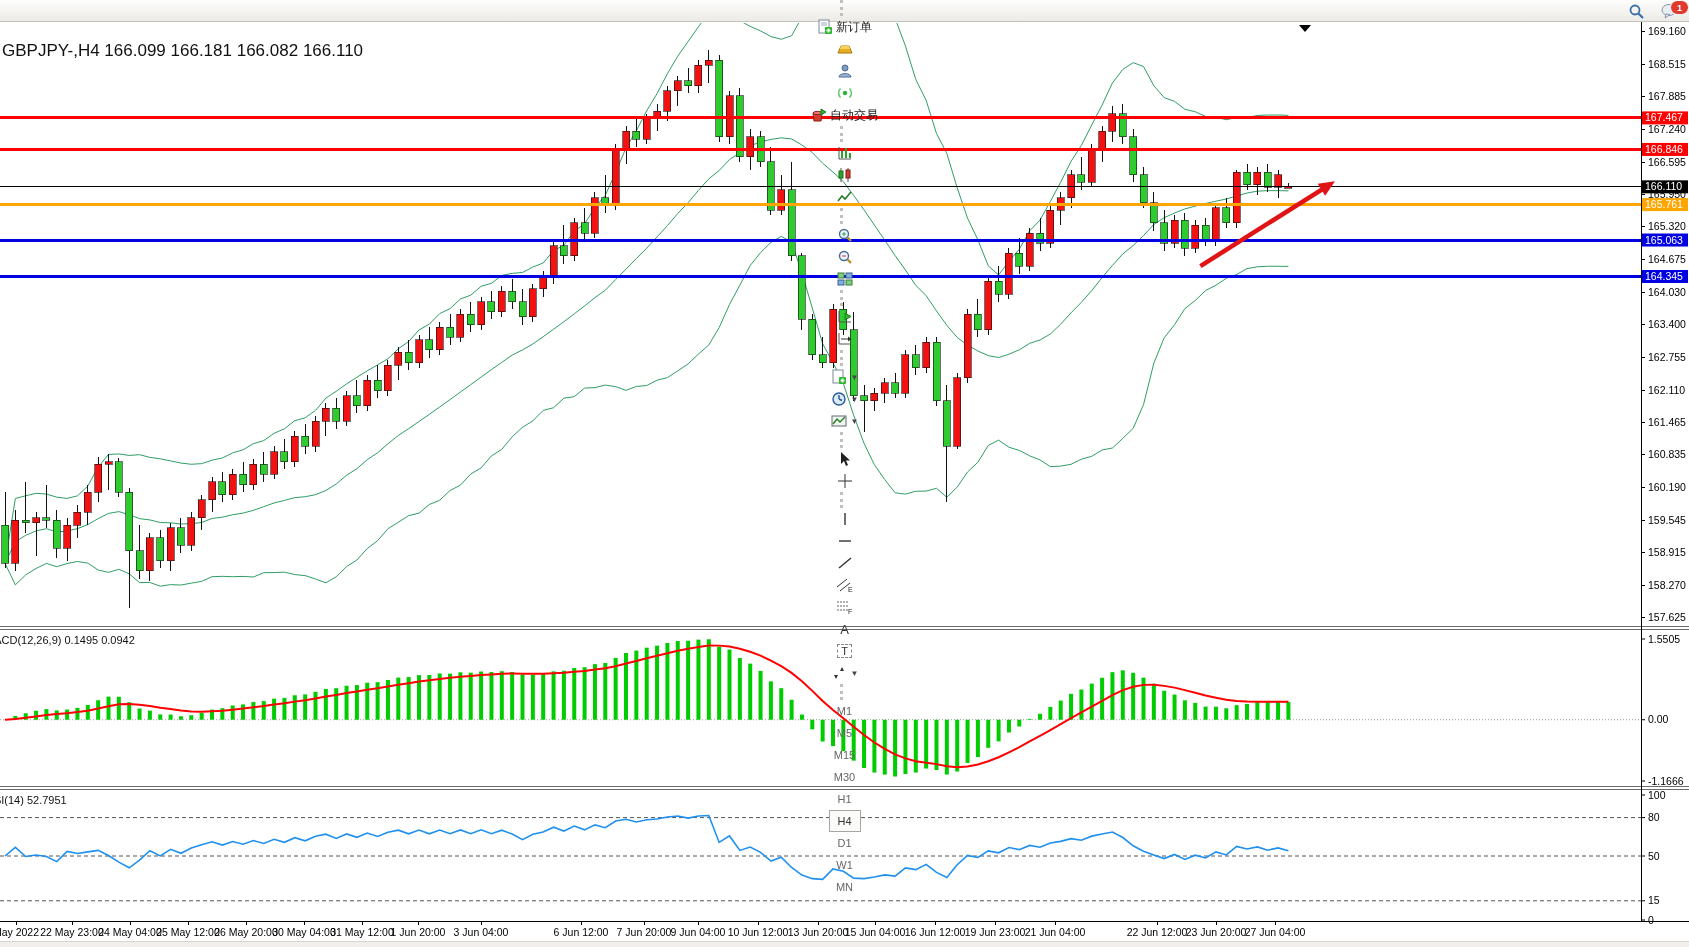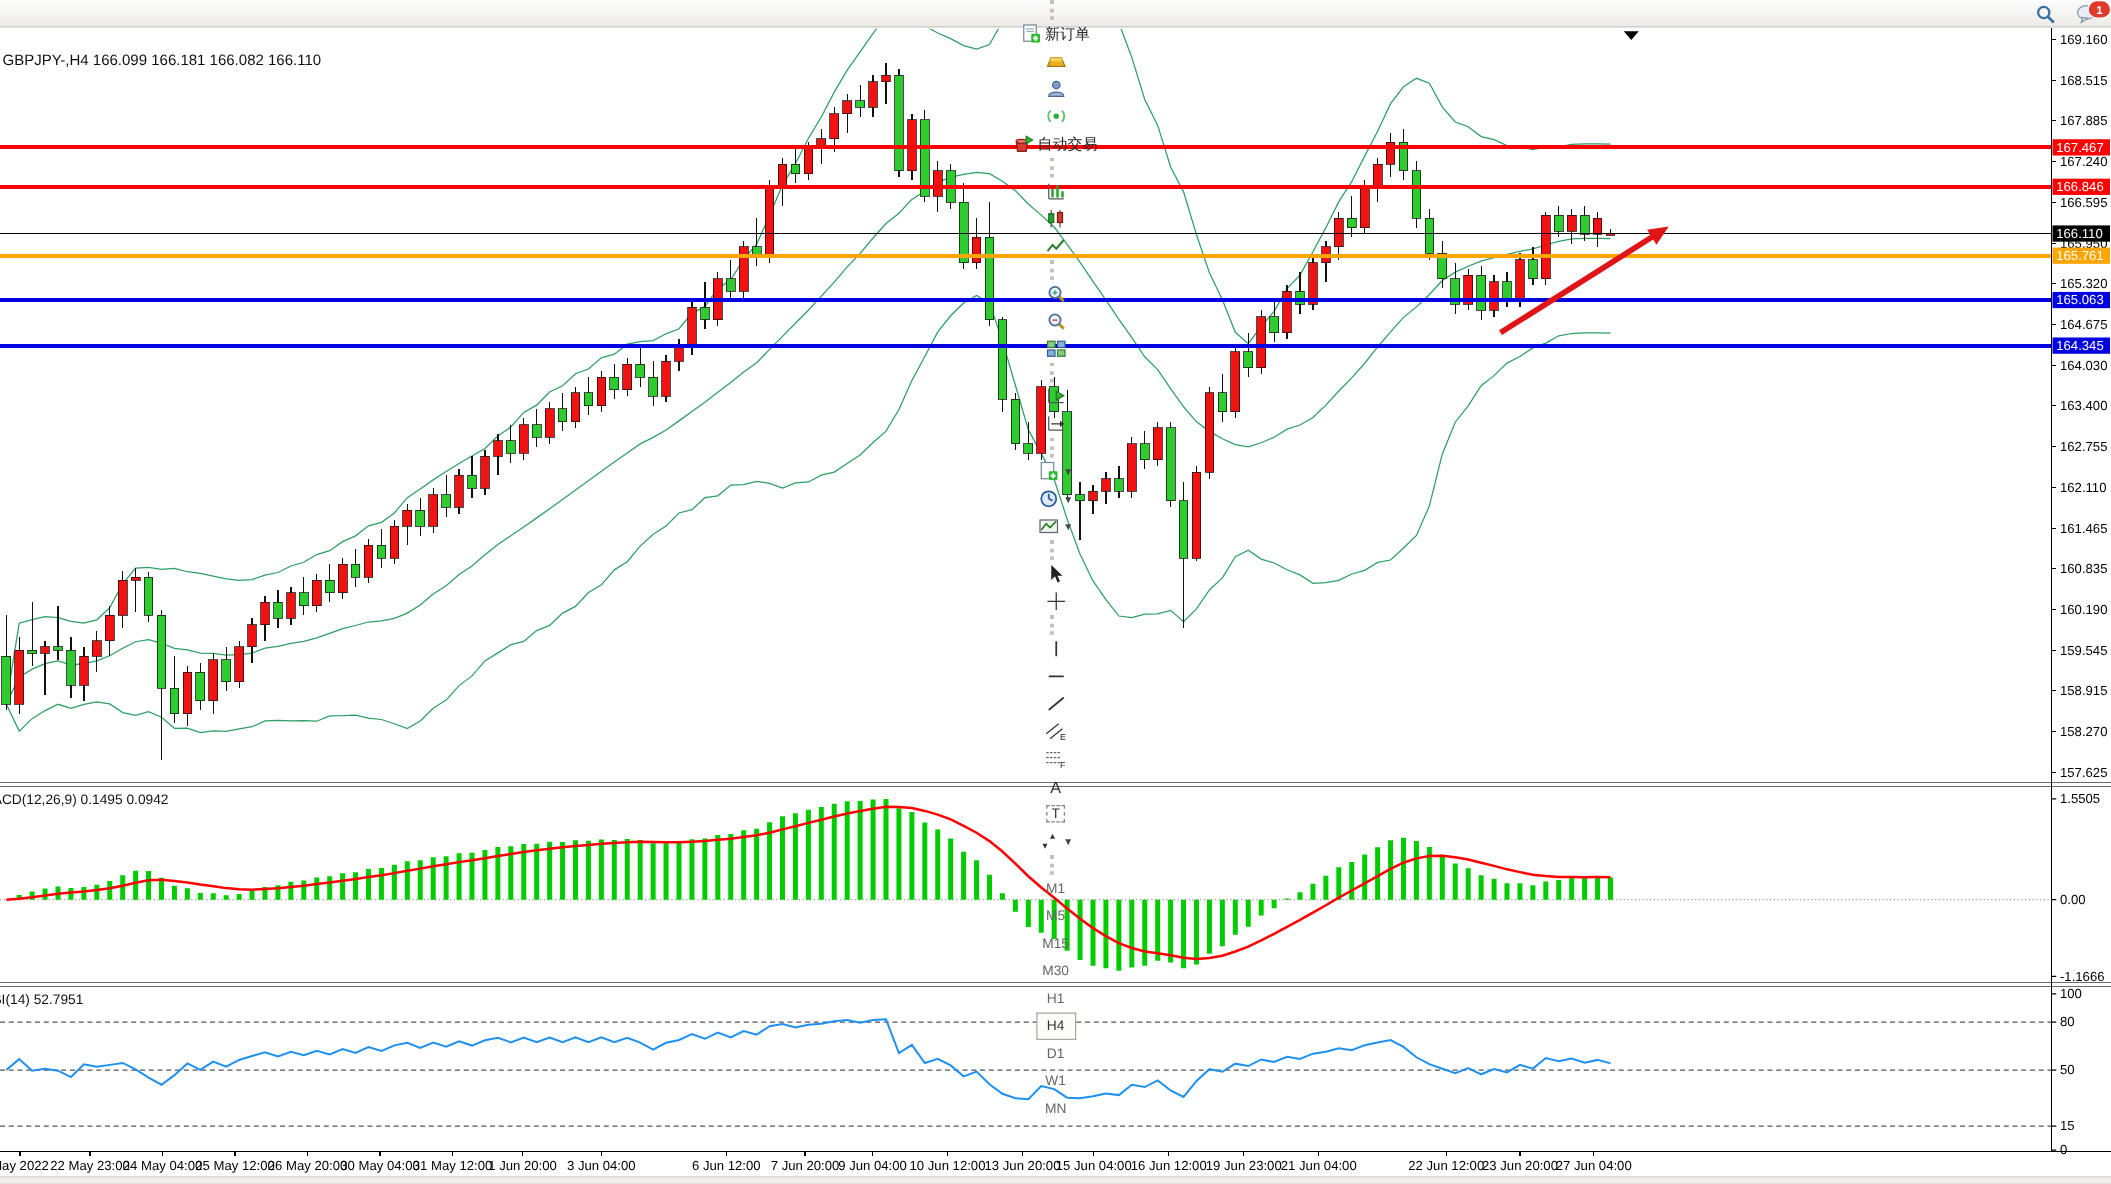--- a/index.html
+++ b/index.html
@@ -16,21 +16,21 @@
   .tb-btn svg{display:block;}
   .caret{font-size:8px;color:#444;margin-left:1px;}
   .tf{min-width:24px;justify-content:center;color:#666;font-size:11px;font-weight:normal;}
   .tf.active{background:#fbfbfa;border:1px solid #a9a6a0;color:#333;}
   .tb-right{position:absolute;right:6px;top:0;height:22px;display:flex;align-items:center;gap:8px;}
   .badge{position:absolute;top:-1px;right:-7px;min-width:13px;height:13px;border-radius:8px;
          background:#e03a2f;color:#fff;font-size:9px;font-weight:bold;display:flex;
          align-items:center;justify-content:center;padding:0 2px;border:1px solid #fff;}
   .chat-wrap{position:relative;}
   
-  .chart-title{position:absolute;left:2px;top:41px;font-size:12px;color:#111;z-index:4;}
+  .chart-title{position:absolute;left:2px;top:41px;font-size:17px;color:#111;z-index:4;}
   .ind-label{position:absolute;font-size:11px;color:#111;z-index:4;white-space:nowrap;}
   #macd-label{left:-15px;top:634px;}
   #rsi-label{left:-14px;top:794px;}
   svg text{font-family:"Liberation Sans",sans-serif;}
   .bottom-strip{position:absolute;left:0;top:941px;width:1689px;height:6px;background:#f1efec;
                 border-top:1px solid #d8d5cf;}
 </style>
 </head>
 <body>
 

